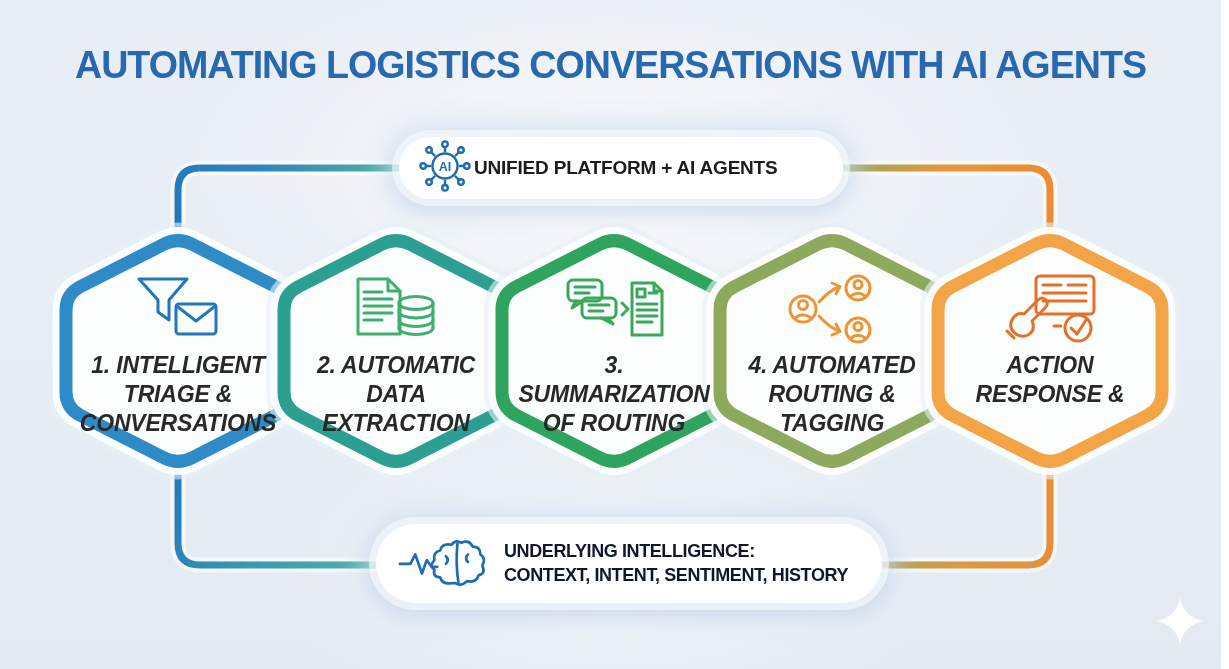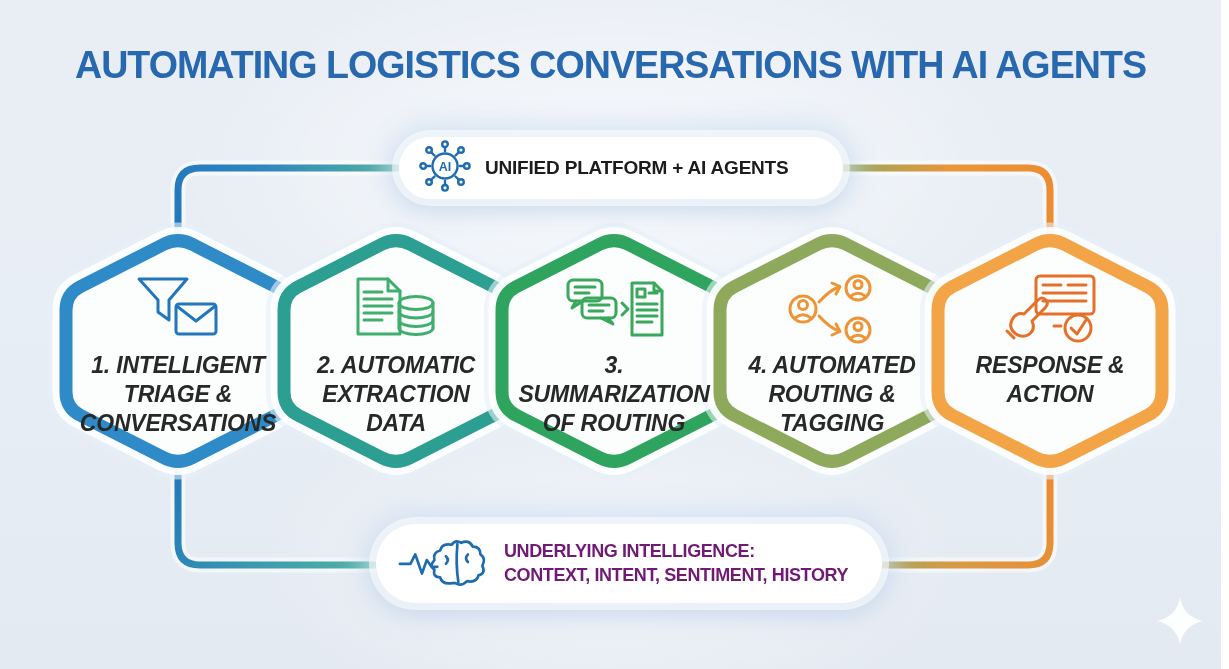--- a/index.html
+++ b/index.html
@@ -13,25 +13,25 @@
   }
   .title{
     position:absolute;left:0;right:0;top:44px;text-align:center;
     font-size:38px;font-weight:700;letter-spacing:-1px;color:#2768ae;
     transform:scaleX(.99);white-space:nowrap;
   }
   .pill{
     position:absolute;background:#ffffff;display:flex;align-items:center;
     box-shadow:0 0 0 7px rgba(255,255,255,.55), 0 0 26px 14px rgba(205,222,240,.75), 0 8px 18px rgba(110,140,180,.22);
   }
-  .pill-top{left:399px;top:137px;width:424px;height:62px;border-radius:31px;padding-left:20px;gap:14px;}
+  .pill-top{left:399px;top:137px;width:424px;height:62px;border-radius:31px;padding-left:20px;gap:3px;}
   .pill-bottom{left:376px;top:524px;width:484px;height:79px;border-radius:40px;padding-left:22px;gap:14px;}
   .pill-label{font-size:19px;font-weight:700;color:#1c1c1c;letter-spacing:-.2px;white-space:nowrap;}
   .pill-text2{display:flex;flex-direction:column;justify-content:center;line-height:1.3;}
-  .pill-text2 .l1,.pill-text2 .l2{font-size:18px;font-weight:700;color:#701a75;letter-spacing:-.4px;white-space:nowrap;}
+  .pill-text2 .l1,.pill-text2 .l2{font-size:18px;font-weight:700;color:#0f172a;letter-spacing:-.4px;white-space:nowrap;}
   .hex-content{
     position:absolute;width:200px;top:272px;text-align:center;z-index:4;
   }
   .hex-icon{height:74px;display:flex;align-items:center;justify-content:center;}
   .hex-label{margin-top:5px;font-size:23px;font-weight:700;color:#282828;line-height:1.25;letter-spacing:-.2px;font-style:italic;}
   .hex-label span{display:block;}
   #hc1{left:78px;} #hc2{left:296px;} #hc3{left:514px;} #hc4{left:732px;} #hc5{left:950px;}
   svg.layer{position:absolute;left:0;top:0;z-index:1;}
   .sparkle{position:absolute;left:1157px;top:597px;z-index:2;}
 </style>
@@ -194,22 +194,22 @@
         <path d="M10,16 H28 M10,23 H38 M10,30 H38 M10,37 H38 M10,44 H28"></path>
         <ellipse cx="62" cy="27" rx="17" ry="6.5"></ellipse>
         <path d="M45,27 V52 M79,27 V52"></path>
         <path d="M45,52 A17,6.5 0 0 0 79,52"></path>
         <path d="M45,35.5 A17,6.5 0 0 0 79,35.5"></path>
         <path d="M45,44 A17,6.5 0 0 0 79,44"></path>
       </svg>
     </div>
     <div class="hex-label">
       <span>2. AUTOMATIC</span>
+      <span>DATA</span>
       <span>EXTRACTION</span>
-      <span>DATA</span>
     </div>
   </div>
 
   <div class="hex-content" id="hc3">
     <div class="hex-icon">
       <svg width="100" height="64" viewBox="0 0 100 64" fill="none" stroke="#3aa85c" stroke-width="3" stroke-linecap="round" stroke-linejoin="round">
         <rect x="4" y="3" width="34" height="21" rx="5"></rect>
         <path d="M12,24 L8,31 L19,24"></path>
         <path d="M11,10 H31 M11,16 H25"></path>
         <rect x="18" y="21" width="34" height="20" rx="5"></rect>
@@ -259,22 +259,22 @@
         <rect x="34" y="2" width="58" height="38" rx="4"></rect>
         <path d="M41,11 H59 M41,19 H84 M41,27 H84 M66,11 H84"></path>
         <path d="M14,60 Q6,54 10,46 Q14,38 22,40 L36,26 Q40,22 44,26 Q47,30 43,34 L30,47 Q34,56 26,61 Q20,64 14,60 Z"></path>
         <path d="M5,57 L12,64"></path>
         <path d="M52,52 H59"></path>
         <circle cx="76" cy="54" r="13"></circle>
         <path d="M69,54 L75,60 L84,46"></path>
       </svg>
     </div>
     <div class="hex-label">
+      <span>ACTION</span>
       <span>RESPONSE &amp;</span>
-      <span>ACTION</span>
     </div>
   </div>
 
   <span class="sparkle">
     <svg width="46" height="50" viewBox="0 0 46 50">
       <path d="M23,0 C25,13 33,21 46,24 C33,27 25,35 23,48 C21,35 13,27 0,24 C13,21 21,13 23,0 Z" fill="#ffffff" opacity="0.92"></path>
     </svg>
   </span>
 
 </div>

